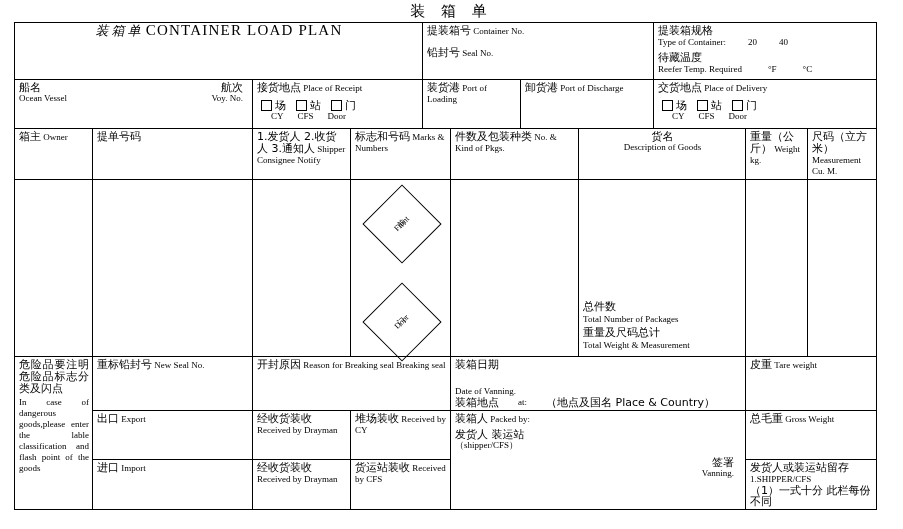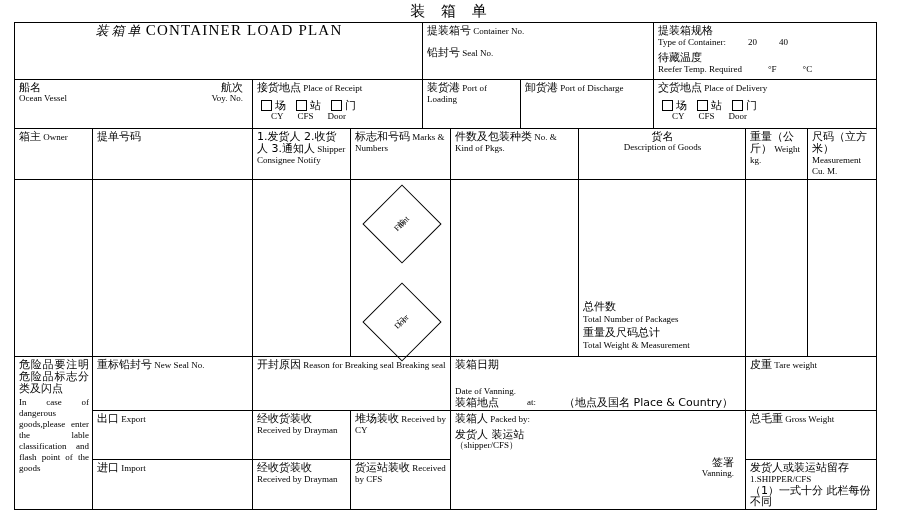--- a/index.html
+++ b/index.html
@@ -251,21 +251,21 @@
       <td colspan="4">
         <span class="cn">开封原因</span>
         <span class="en">Reason for Breaking seal</span>
         <span class="en">Breaking seal</span>
       </td>
       <td colspan="4">
         <div style="display:flex;gap:16px;flex-direction:column;">
           <span class="cn">装箱日期</span>
           <span class="en">Date of Vanning.</span>
         </div>
-        <div style="display:flex;gap:28px;">
+        <div style="display:flex;gap:19px;">
           <span class="cn">装箱地点</span>
           <span class="en">at:</span>
           <span class="cn">（地点及国名 Place &amp; Country）</span>
         </div>
       </td>
       <td colspan="2">
         <span class="cn">皮重</span>
         <span class="en">Tare weight</span>
       </td>
     </tr>

